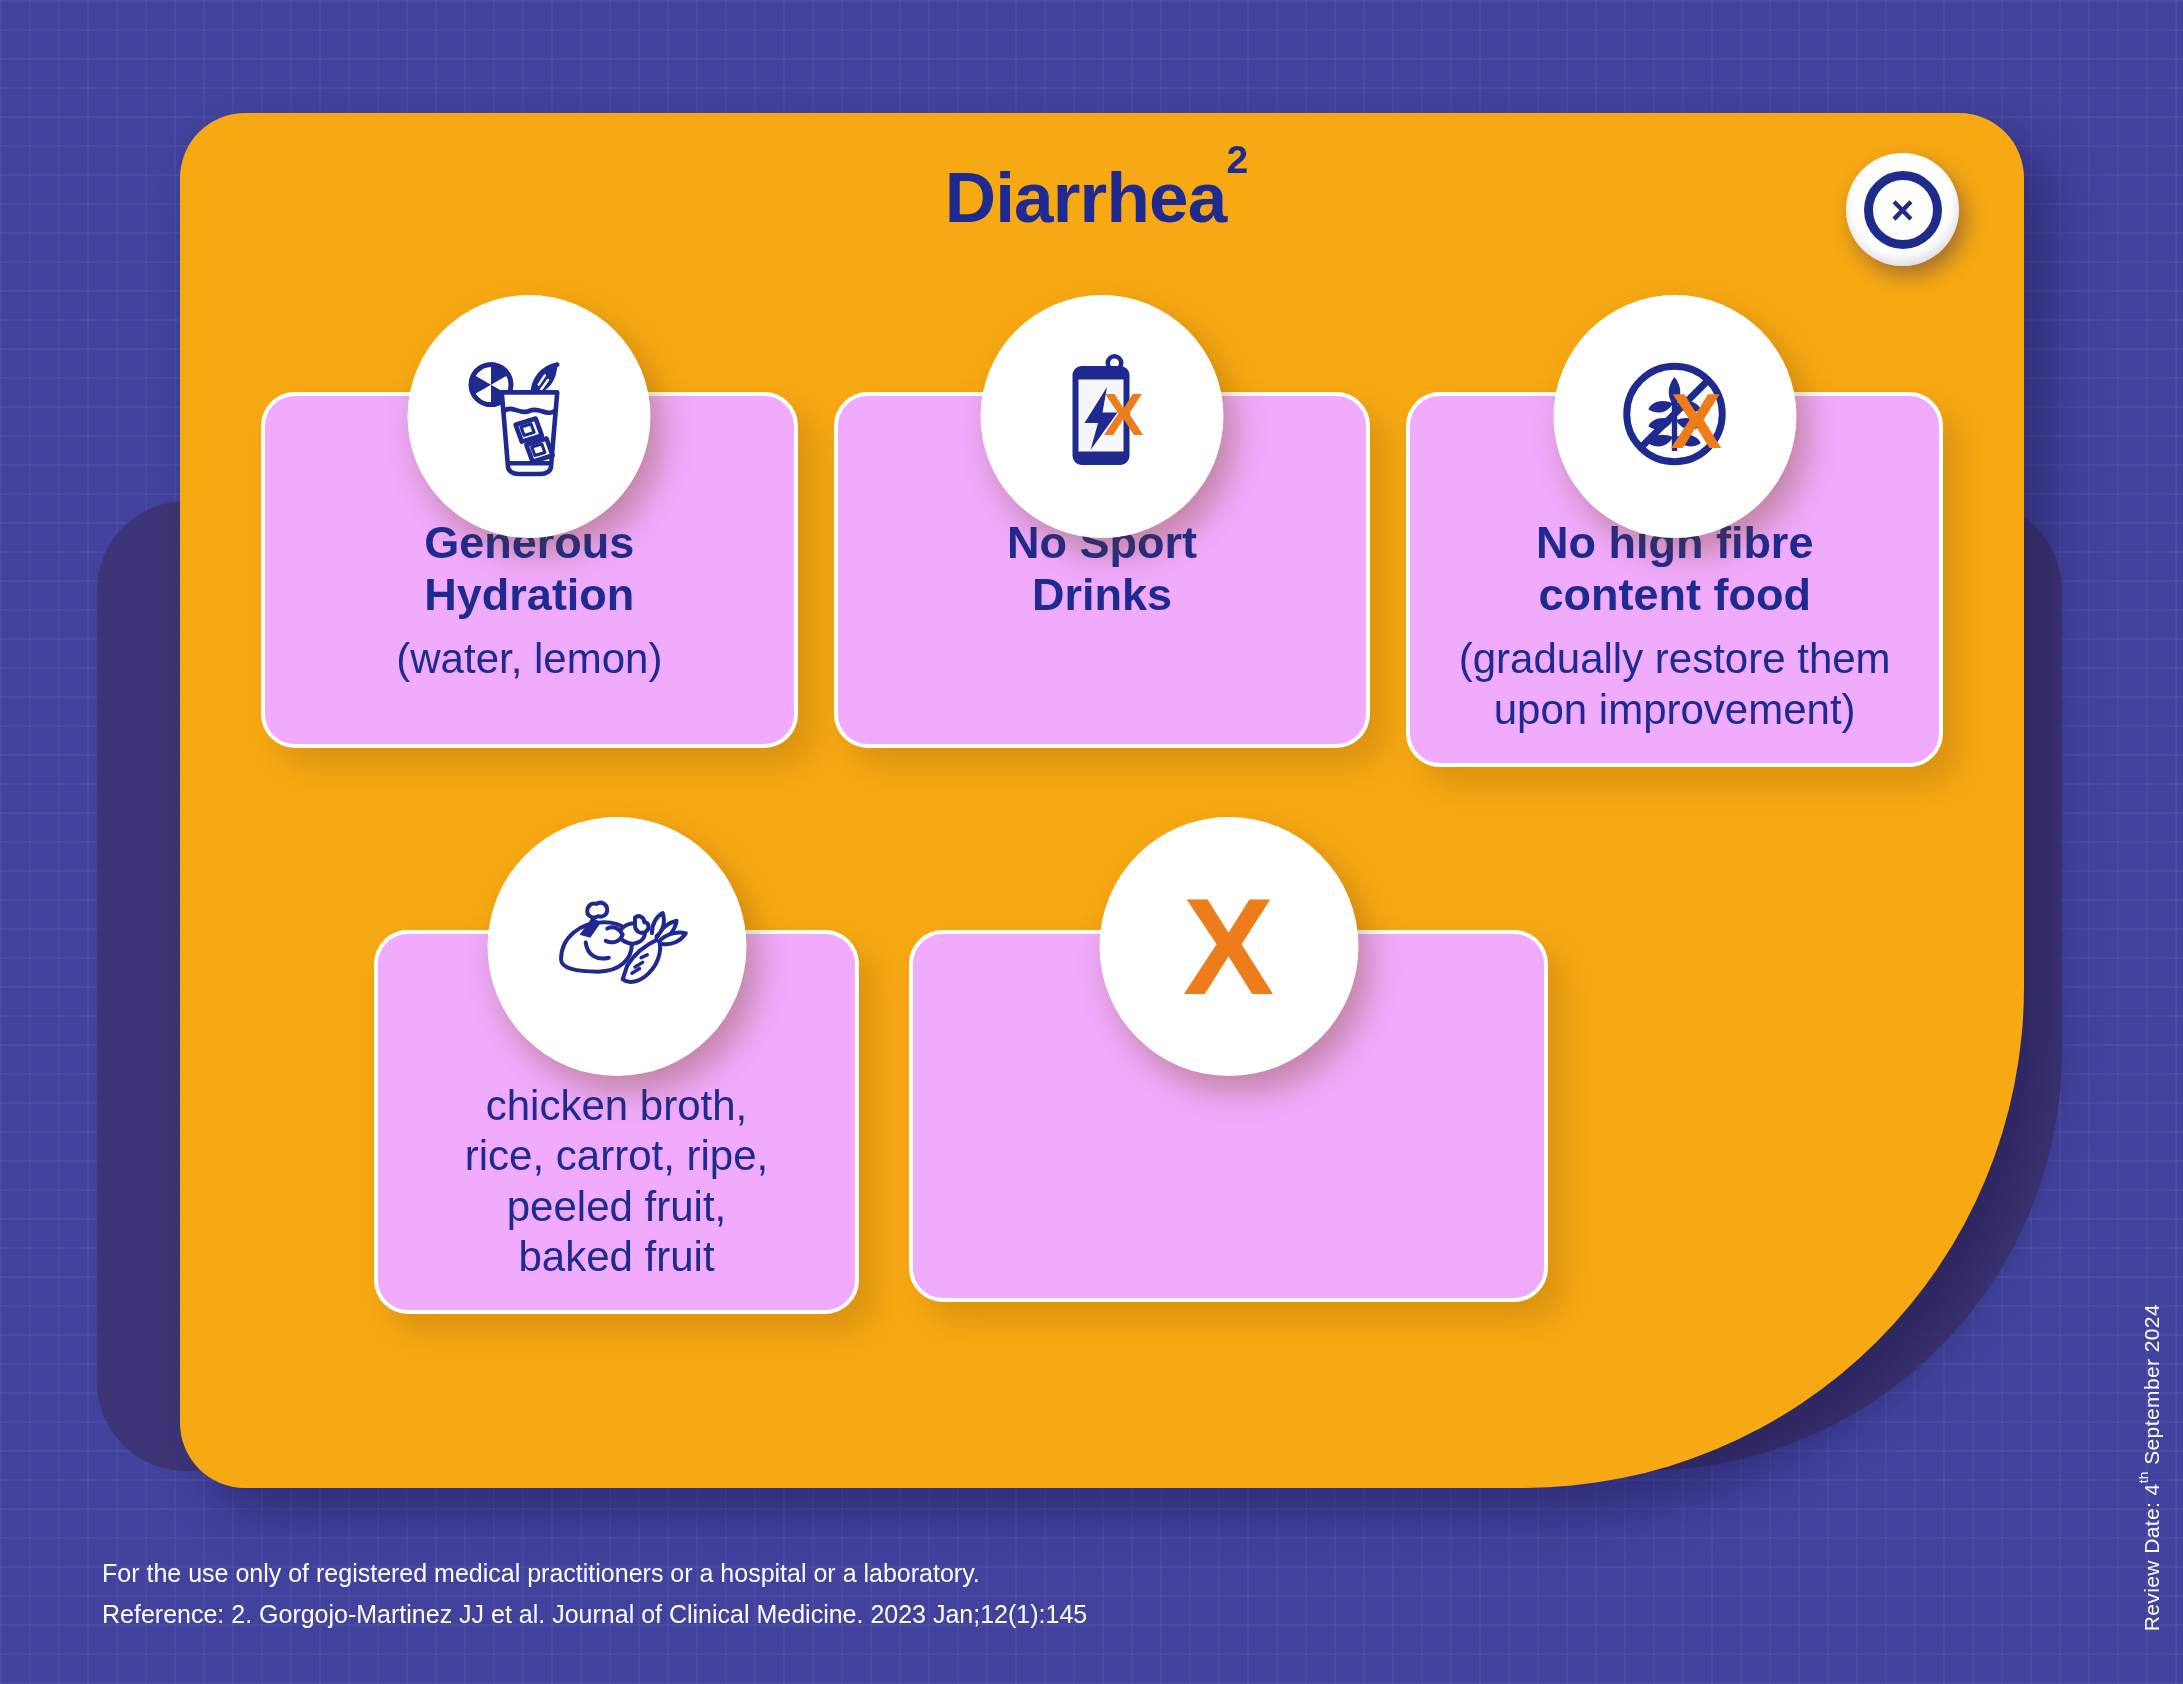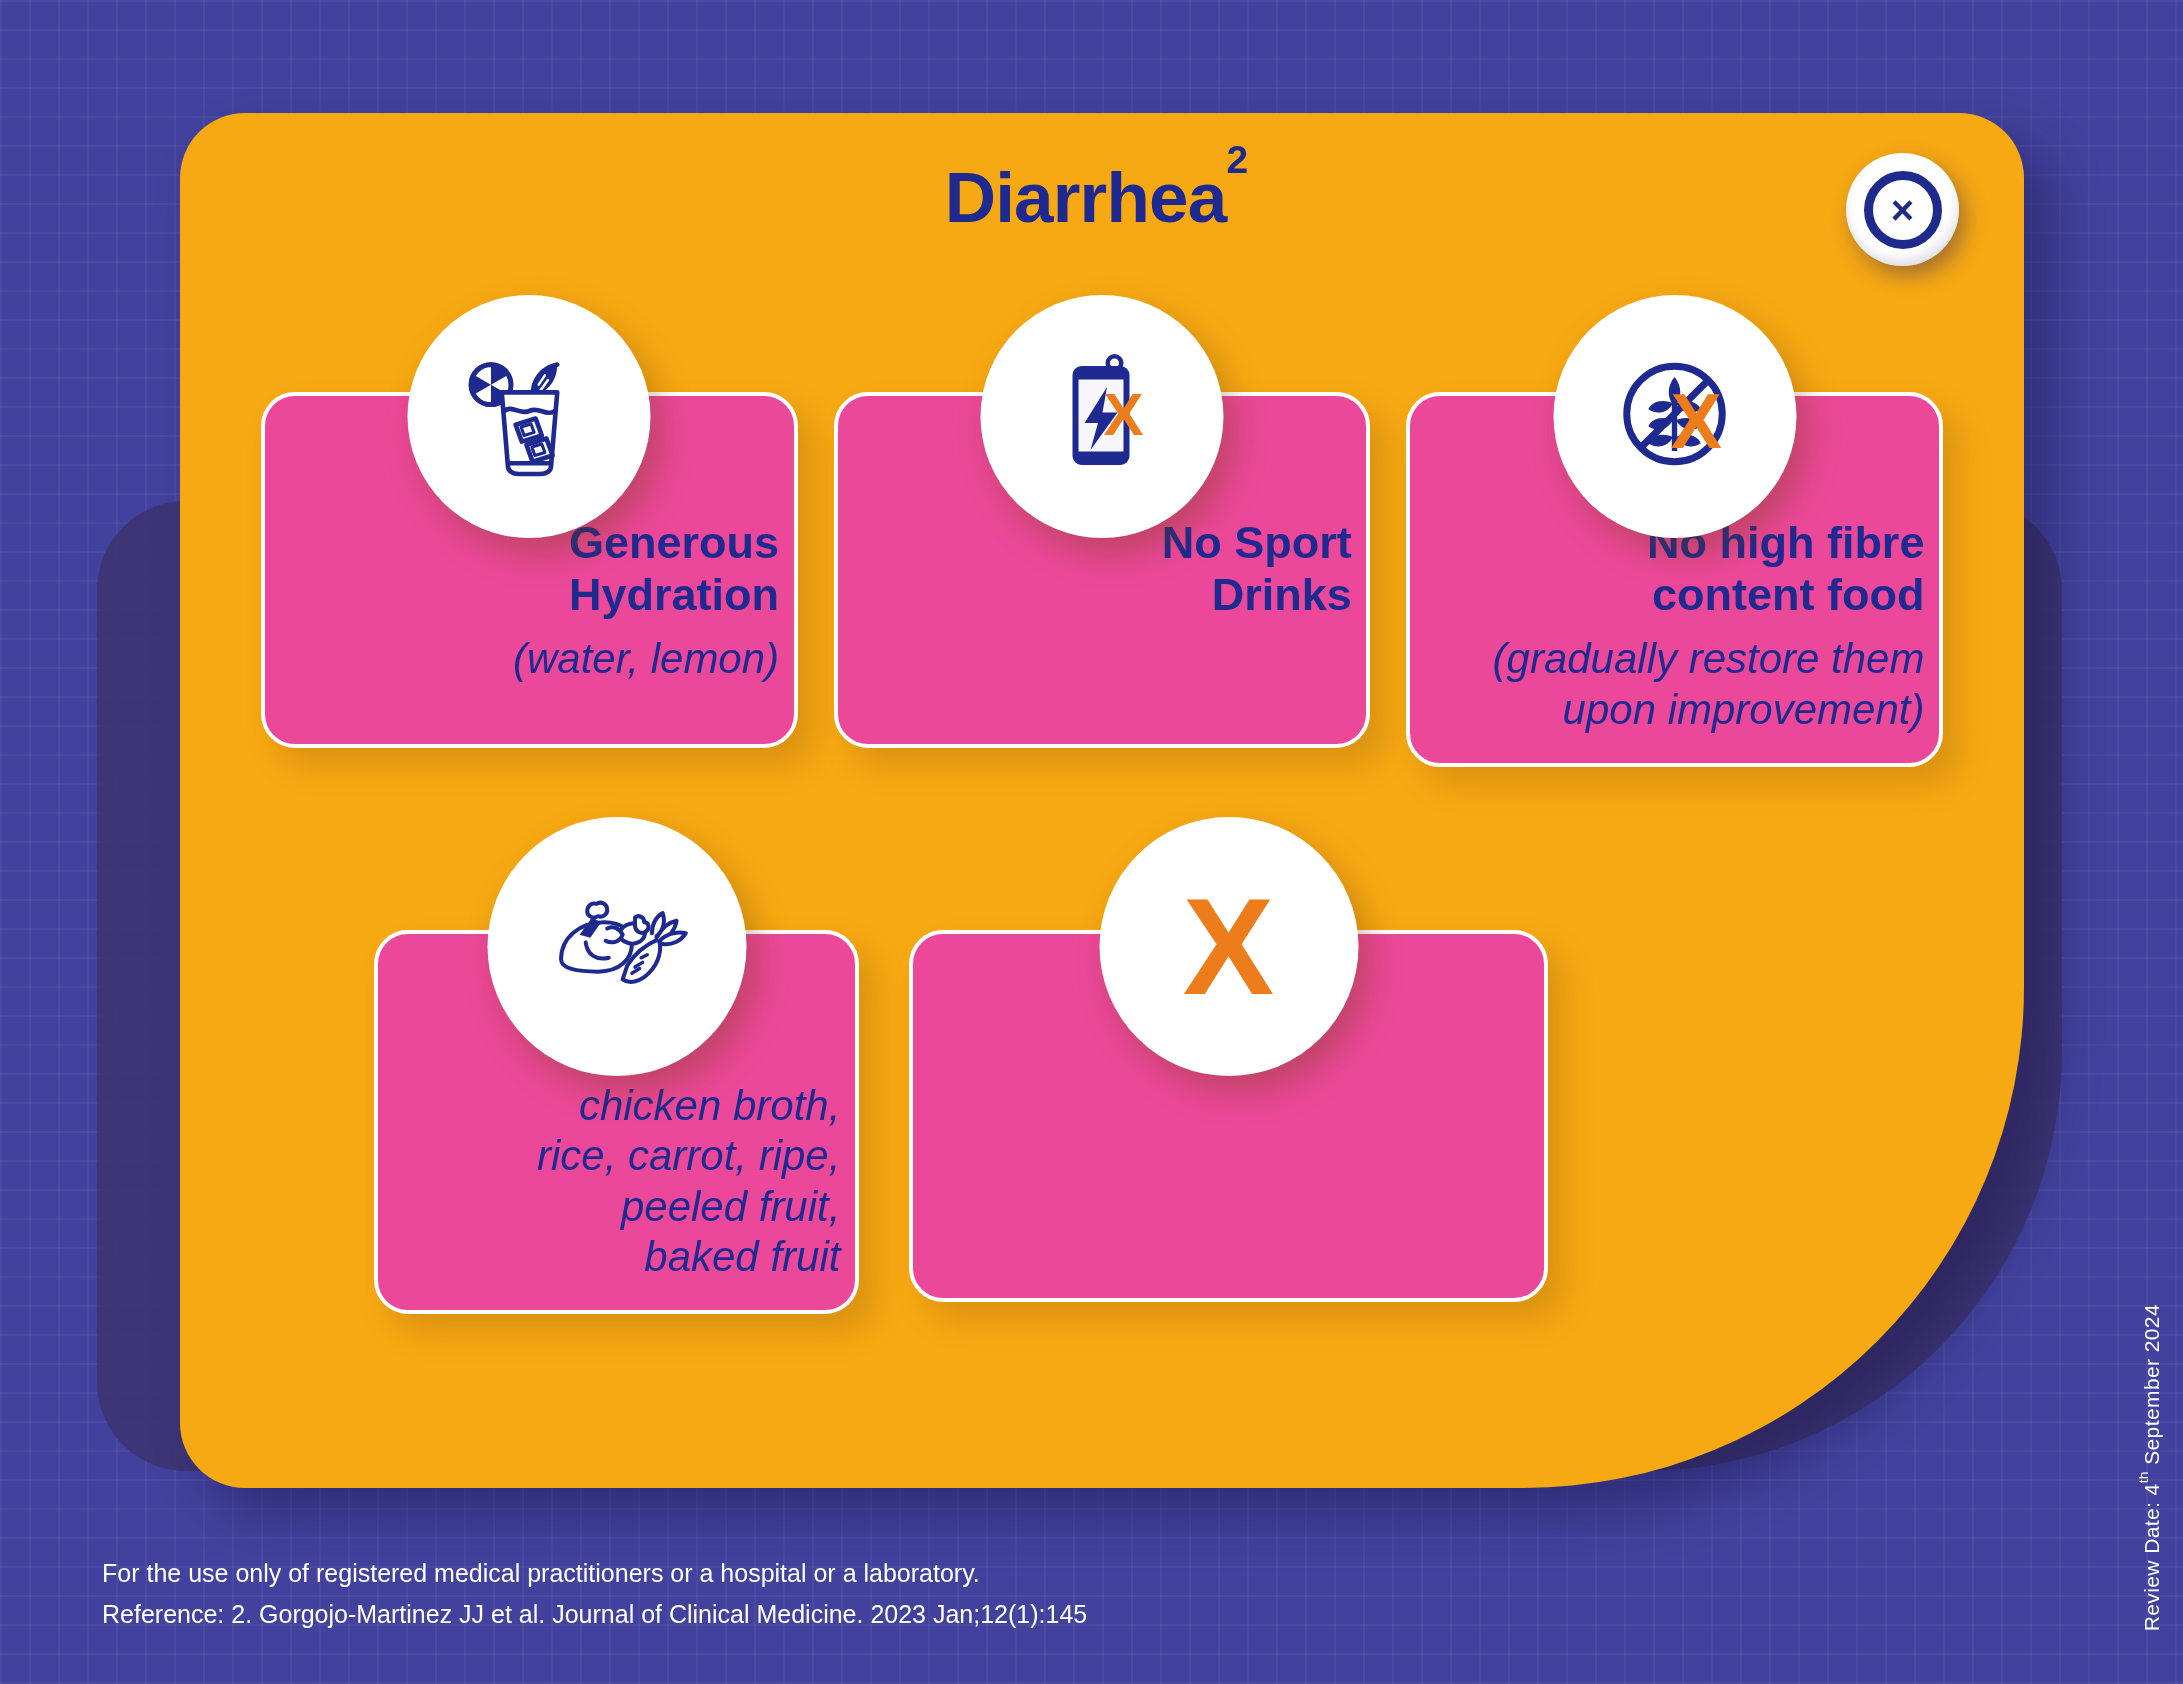--- a/index.html
+++ b/index.html
@@ -118,27 +118,27 @@
 
   .cell { position: relative; }
   #row-top .cell { flex: 1 1 0; }
   #row-bottom .cell-yes { width: 485px; }
   #row-bottom .cell-no  { width: 639px; }
 
   
   .box {
     border: 4px solid #ffffff;
     border-radius: 34px;
-    background: #ec4899;
+    background: #f0abfc;
     box-shadow: 16px 18px 31px rgba(120,70,10,0.22);
     padding-top: 121px;
     padding-bottom: 27.5px;
     padding-left: 14.6px;
     padding-right: 14.6px;
-    text-align: right;
+    text-align: center;
   }
   #row-top .box { min-height: 356px; }
   #row-bottom .box { min-height: 372px; padding-top: 142px; }
 
   
   .badge {
     position: absolute;
     top: -97px;
     left: 50%;
     transform: translateX(-50%);
@@ -162,21 +162,20 @@
     font-weight: bold;
     line-height: 1.16;
     white-space: pre-line;
   }
   .box-sub {
     color: #1e2a8f;
     font-size: 42px;
     line-height: 1.2;
     white-space: pre-line;
     margin-top: 13px;
-    font-style: italic;
   }
   #row-bottom .box-heading { font-size: 45px; }
   #row-bottom .box-sub { font-size: 42px; margin-top: 4.9px; }
 
   .big-x {
     color: #ec7d1a;
     font-size: 137px;
     font-weight: bold;
     line-height: 1;
     font-family: "Liberation Sans", sans-serif;

